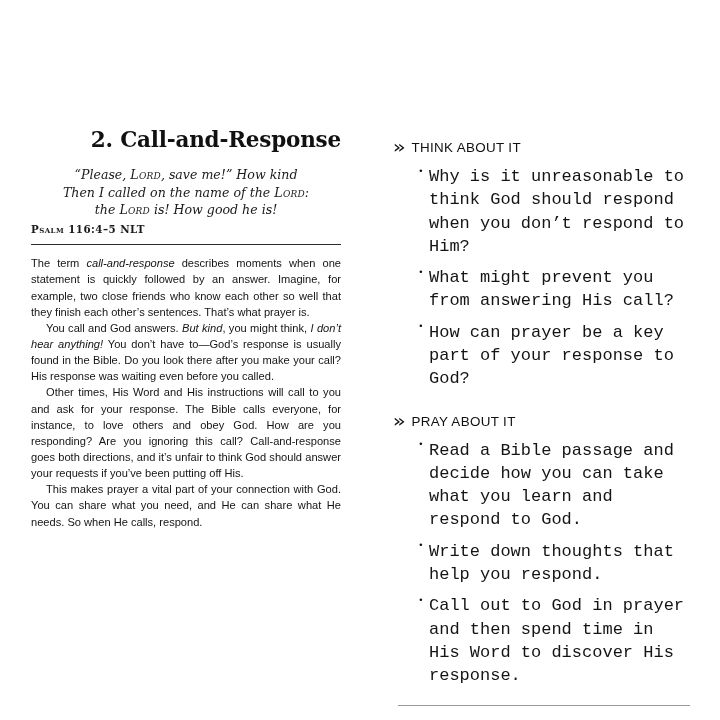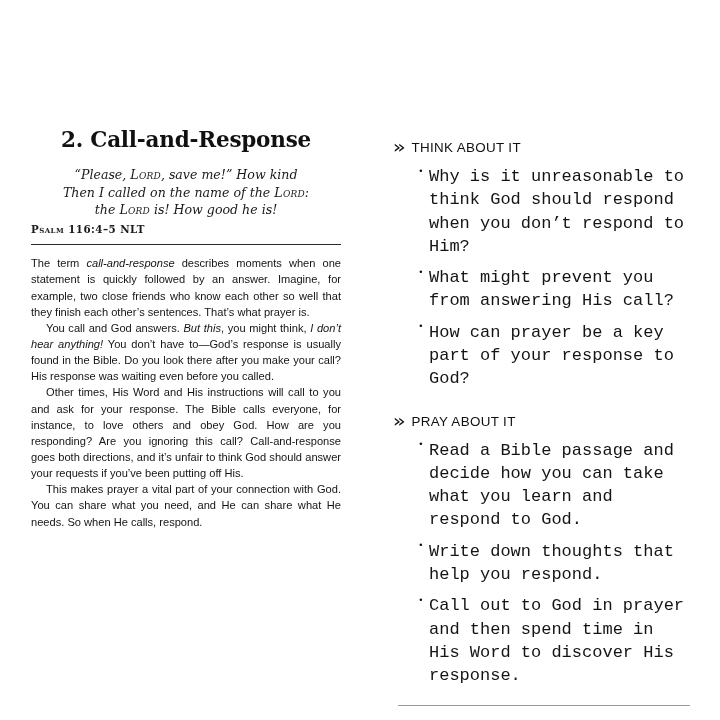--- a/index.html
+++ b/index.html
@@ -28,21 +28,21 @@
     left: 31px;
     top: 128px;
     width: 310px;
   }
 
   .chapter-title {
     font-family: "DejaVu Serif", "Liberation Serif", serif;
     font-weight: bold;
     font-size: 21.5px;
     letter-spacing: -0.2px;
-    text-align: center;
+    text-align: right;
     color: #111111;
     margin: 0 0 14px 0;
     line-height: 1.1;
   }
 
   .epigraph {
     font-family: "DejaVu Serif", "Liberation Serif", serif;
     font-style: italic;
     font-size: 12.6px;
     line-height: 1.42;
@@ -184,21 +184,21 @@
       <div><span>Then I called on the name of the </span><span class="sc">Lord</span><span>:</span></div>
       <div><span>the </span><span class="sc">Lord</span><span> is! How good he is!</span></div>
     </div>
 
     <div class="epigraph-ref">Psalm 116:4–5 NLT</div>
 
     <hr class="rule-left">
 
     <div class="body-text" id="body-text">
         <p><span>The term </span><em>call-and-response</em><span> describes moments when one statement is quickly followed by an answer. Imagine, for example, two close friends who know each other so well that they finish each other’s sentences. That’s what prayer is.</span></p>
-        <p><span>You call and God answers. </span><em>But this</em><span>, you might think, </span><em>I don’t hear anything!</em><span> You don’t have to—God’s response is usually found in the Bible. Do you look there after you make your call? His response was waiting even before you called.</span></p>
+        <p><span>You call and God answers. </span><em>But kind</em><span>, you might think, </span><em>I don’t hear anything!</em><span> You don’t have to—God’s response is usually found in the Bible. Do you look there after you make your call? His response was waiting even before you called.</span></p>
         <p><span>Other times, His Word and His instructions will call to you and ask for your response. The Bible calls everyone, for instance, to love others and obey God. How are you responding? Are you ignoring this call? Call-and-response goes both directions, and it’s unfair to think God should answer your requests if you’ve been putting off His.</span></p>
         <p><span>This makes prayer a vital part of your connection with God. You can share what you need, and He can share what He needs. So when He calls, respond.</span></p>
       </div>
   </div>
 
   <div class="col-right">
 
     <div class="section">
       <div class="section-heading">
         <span class="chevron-icon">»</span>

